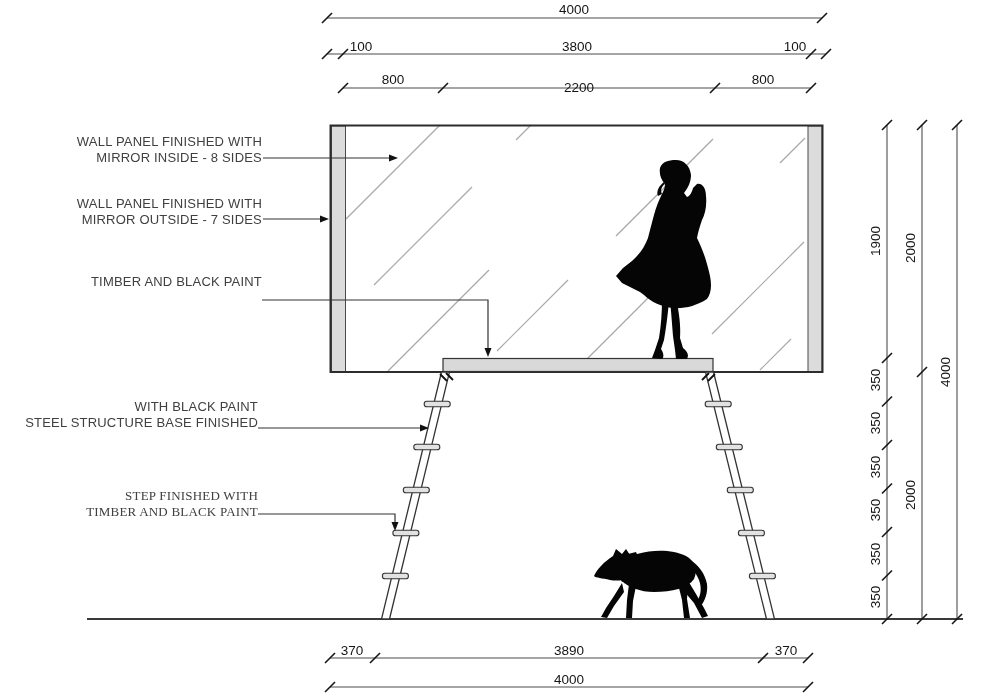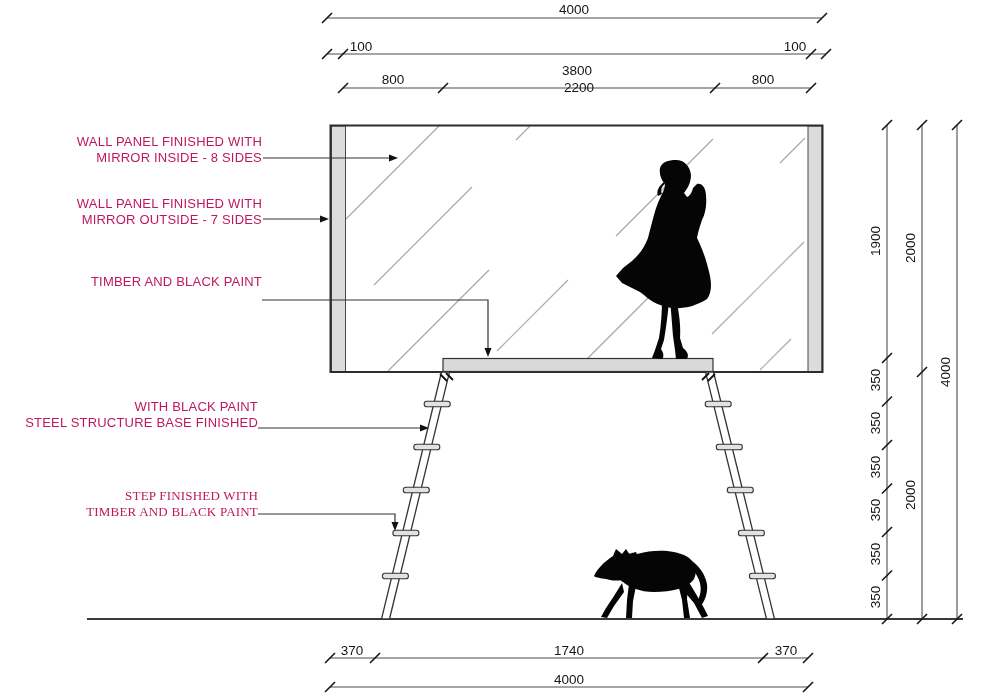--- a/index.html
+++ b/index.html
@@ -1,19 +1,19 @@
 <!DOCTYPE html>
 <html><head>
 <meta charset="utf-8">
 <style>
   html,body{margin:0;padding:0;background:#fff;}
   .canvas{position:relative;width:994px;height:700px;background:#ffffff;overflow:hidden;
           font-family:"Liberation Sans", sans-serif;color:#111;}
   svg{position:absolute;left:0;top:0;}
-  .ann{position:absolute;text-align:right;font-size:13px;line-height:15.5px;letter-spacing:.2px;color:#be185d;}
+  .ann{position:absolute;text-align:right;font-size:13px;line-height:15.5px;letter-spacing:.2px;color:#404040;}
   .dim{position:absolute;font-size:13.5px;text-align:center;width:60px;color:#151515;white-space:nowrap;}
   .dimv{position:absolute;font-size:13.5px;text-align:center;width:44px;height:16px;color:#151515;
         transform:rotate(-90deg);white-space:nowrap;}
 </style>
 </head>
 <body>
 
 <div class="canvas">
 
   <svg width="994" height="700" viewBox="0 0 994 700">
@@ -179,35 +179,35 @@
     <div>WITH BLACK PAINT</div>
     <div>STEEL STRUCTURE BASE FINISHED</div>
   </div>
   <div class="ann" style="left:8px;top:488px;width:250px;font-family:Liberation Serif, serif;">
     <div>STEP FINISHED WITH</div>
     <div>TIMBER AND BLACK PAINT</div>
   </div>
 
   <div class="dim" style="left:544px;top:2px;">4000</div>
   <div class="dim" style="left:331px;top:39px;">100</div>
-  <div class="dim" style="left:547px;top:39px;margin-top:24px;">3800</div>
+  <div class="dim" style="left:547px;top:39px;">3800</div>
   <div class="dim" style="left:765px;top:39px;">100</div>
   <div class="dim" style="left:363px;top:72px;">800</div>
   <div class="dim" style="left:549px;top:72px;margin-top:8px;">2200</div>
   <div class="dim" style="left:733px;top:72px;">800</div>
 
   <div class="dimv" style="left:854px;top:233px;">1900</div>
   <div class="dimv" style="left:854px;top:372px;">350</div>
   <div class="dimv" style="left:854px;top:415px;">350</div>
   <div class="dimv" style="left:854px;top:459px;">350</div>
   <div class="dimv" style="left:854px;top:502px;">350</div>
   <div class="dimv" style="left:854px;top:546px;">350</div>
   <div class="dimv" style="left:854px;top:589px;">350</div>
   <div class="dimv" style="left:889px;top:240px;">2000</div>
   <div class="dimv" style="left:889px;top:487px;">2000</div>
   <div class="dimv" style="left:924px;top:364px;">4000</div>
 
   <div class="dim" style="left:322px;top:643px;">370</div>
-  <div class="dim" style="left:539px;top:643px;">1740</div>
+  <div class="dim" style="left:539px;top:643px;">3890</div>
   <div class="dim" style="left:756px;top:643px;">370</div>
   <div class="dim" style="left:539px;top:672px;">4000</div>
 
 </div>
 
 </body></html>

